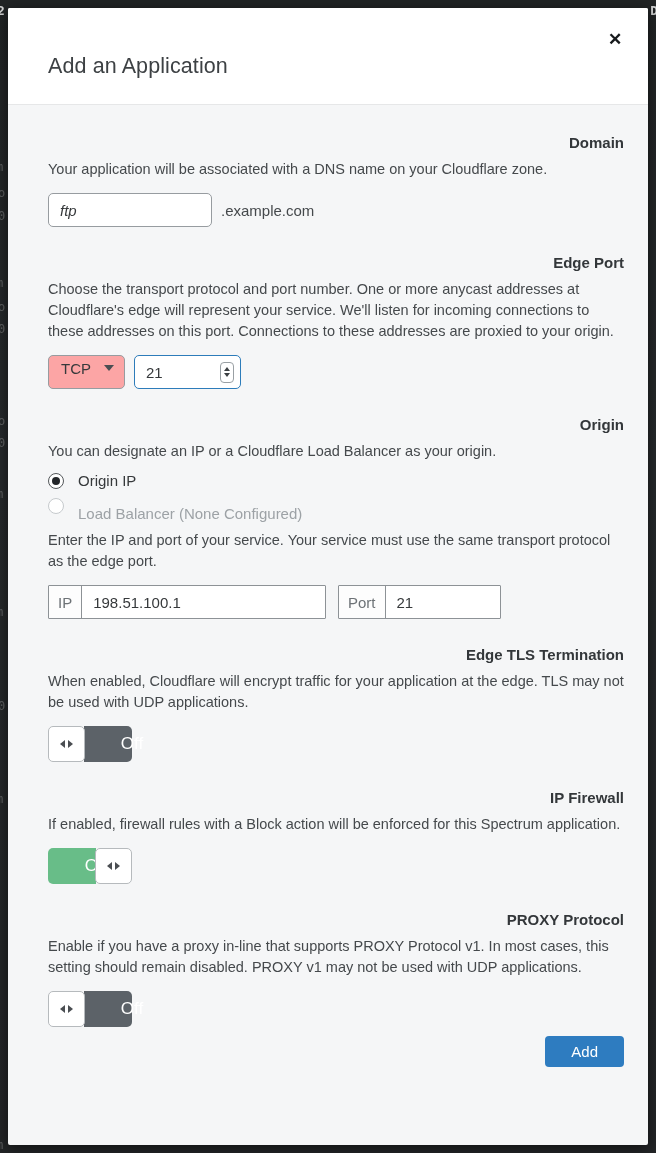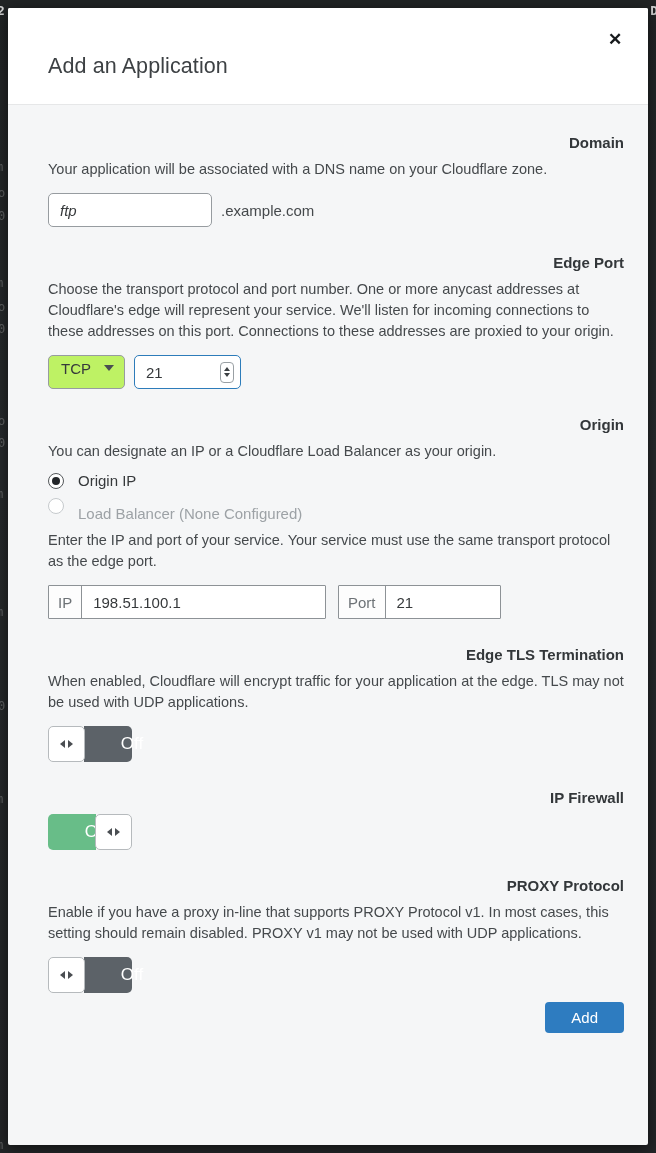--- a/index.html
+++ b/index.html
@@ -85,21 +85,21 @@
     font-style: italic;
   }
   .domain-input { width: 164px; }
   .input-suffix { font-size: 15px; color: #45494c; margin-left: 9px; }
 
   
   .select-box {
     width: 77px; height: 34px;
     border: 1px solid #979ca0;
     border-radius: 5px;
-    background: #bef264;
+    background: #fca5a5;
     display: flex; align-items: center; justify-content: space-between;
     padding: 0 10px 8px 12px;
     font-size: 15px; color: #36393b;
     cursor: pointer;
     margin-right: 9px;
   }
   .caret-down {
     width: 0; height: 0;
     border-left: 5px solid transparent;
     border-right: 5px solid transparent;
@@ -345,20 +345,21 @@
         <span class="toggle-handle">
           <span class="arrow-left"></span>
           <span class="arrow-right"></span>
         </span>
         <span class="toggle-label">Off</span>
       </div>
     </div>
 
     <div class="section">
       <div class="section-heading">IP Firewall</div>
+      <p class="section-desc">If enabled, firewall rules with a Block action will be enforced for this Spectrum application.</p>
       <div class="toggle on">
         <span class="toggle-label">On</span>
         <span class="toggle-handle">
           <span class="arrow-left"></span>
           <span class="arrow-right"></span>
         </span>
       </div>
     </div>
 
     <div class="section" style="margin-bottom:0;">

